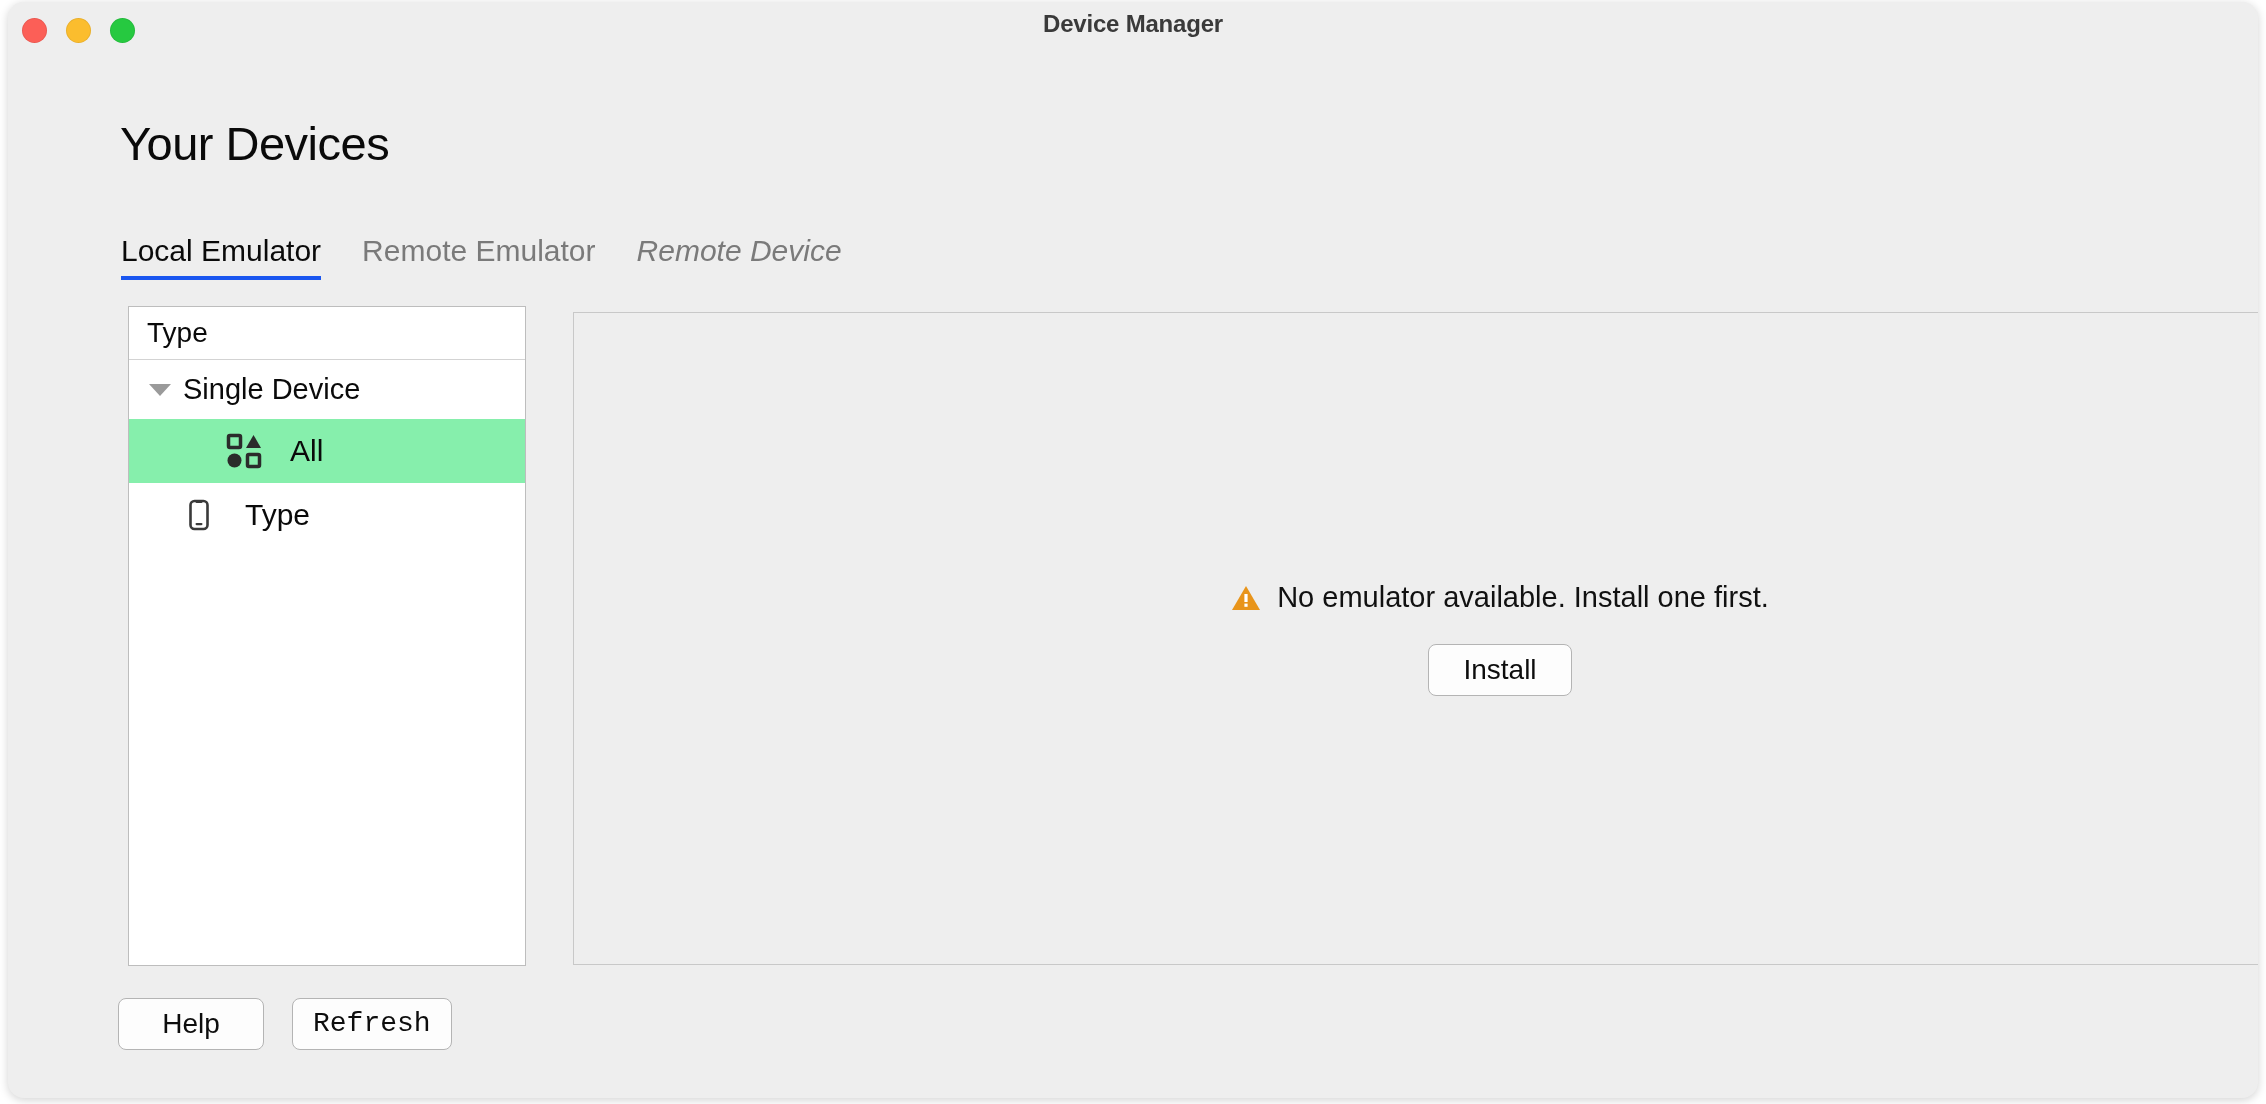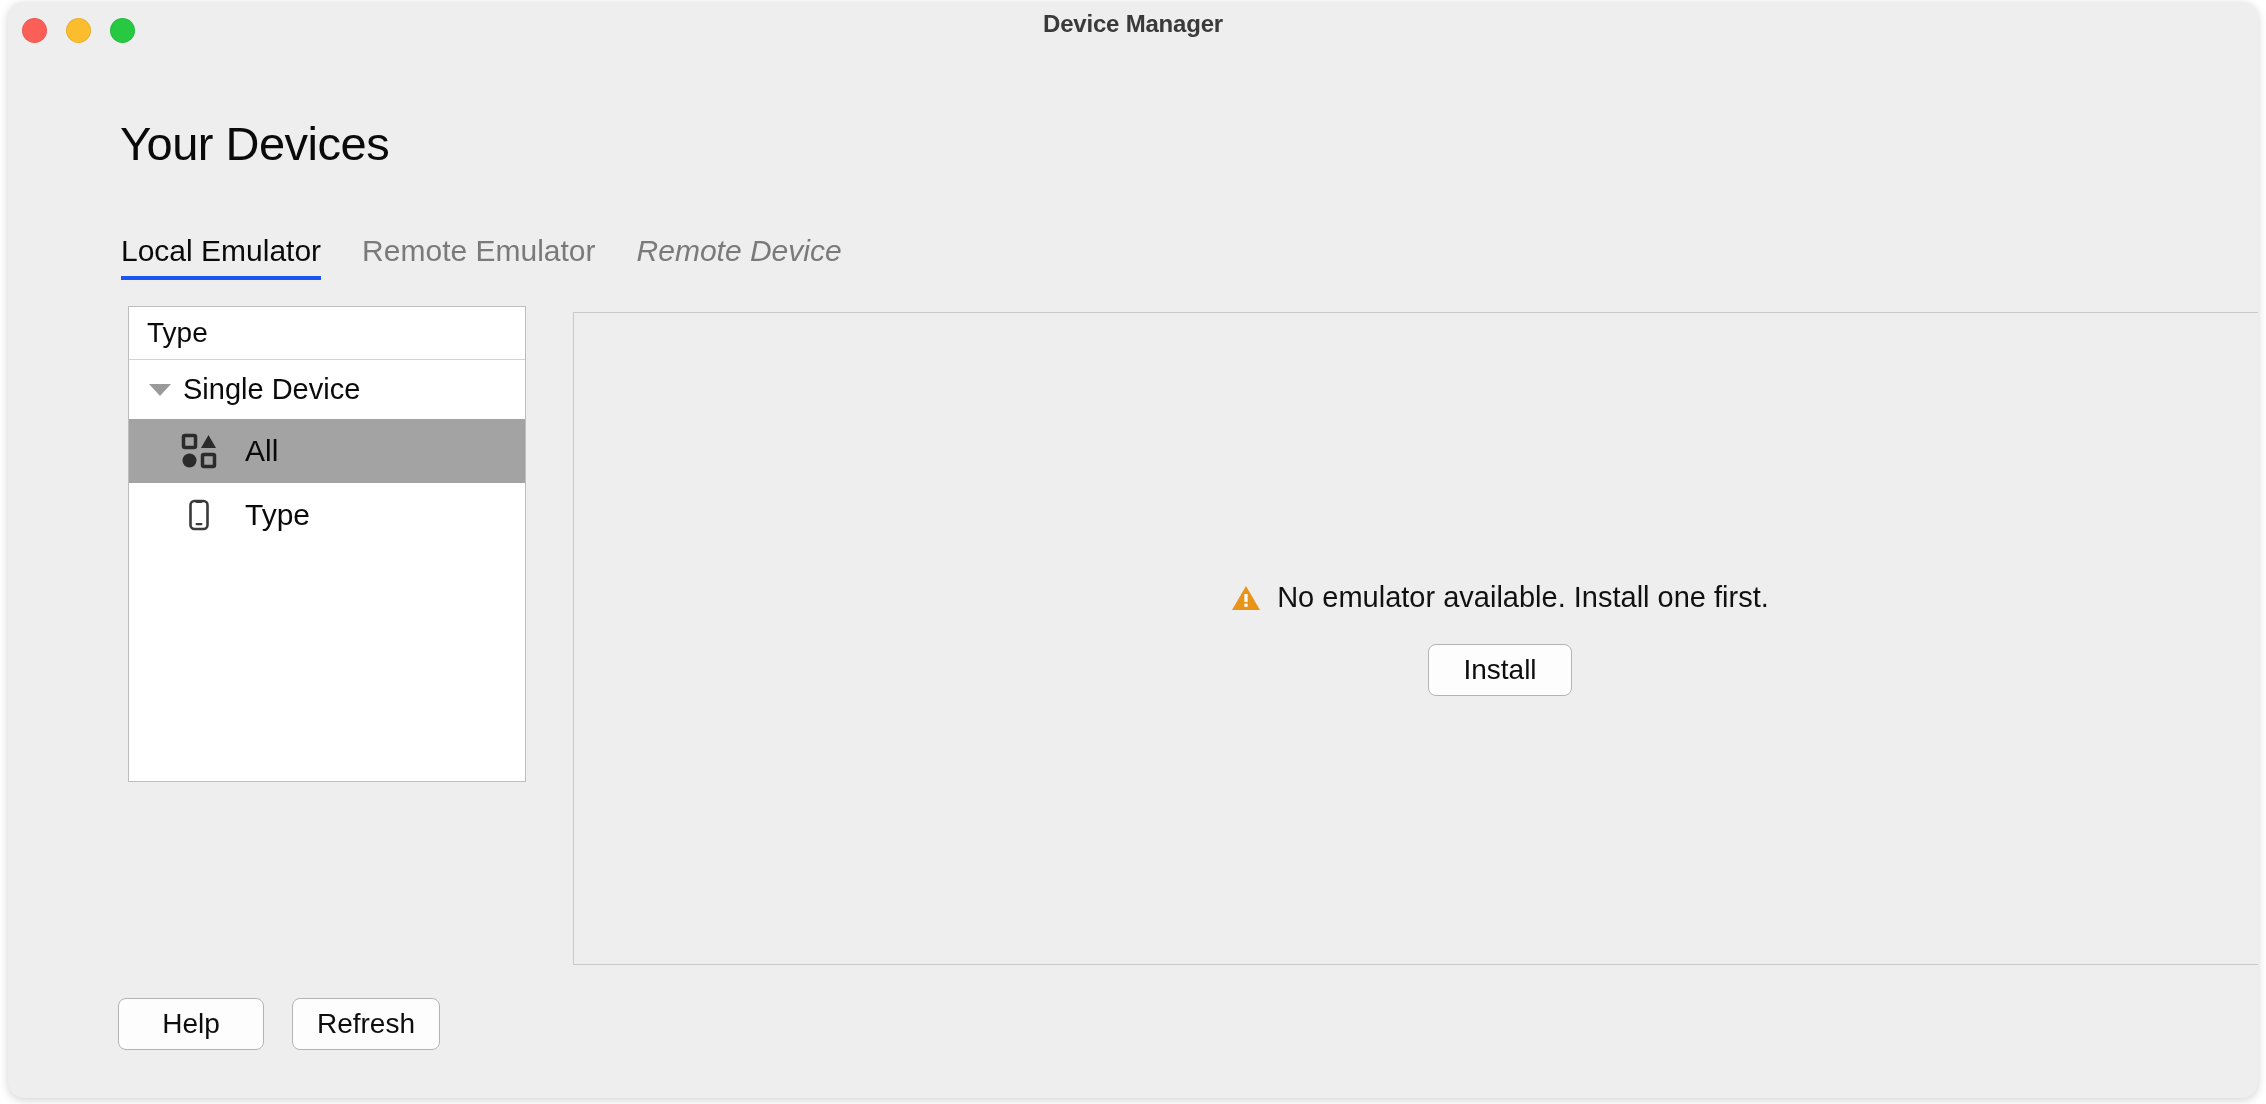--- a/index.html
+++ b/index.html
@@ -105,21 +105,21 @@
     height: 4px;
     background: #1a56f0;
   }
 
   
   #tree-panel {
     position: absolute;
     left: 120px;
     top: 304px;
     width: 398px;
-    height: 476px;
+    height: 660px;
     background: #ffffff;
     border: 1px solid #bdbdbd;
     box-sizing: border-box;
     overflow: hidden;
   }
   #tree-header {
     height: 53px;
     border-bottom: 1px solid #d3d3d3;
     box-sizing: border-box;
     display: flex;
@@ -149,21 +149,21 @@
   .tree-group .group-label {
     font-size: 29px;
     color: #0a0a0a;
   }
   .tree-row {
     height: 64px;
     display: flex;
     align-items: center;
     background: #ffffff;
   }
-  .tree-row.selected { background: #a3a3a3; }
+  .tree-row.selected { background: #86efac; padding-left: 45px; }
   .tree-row .row-icon {
     width: 36px;
     height: 36px;
     margin-left: 52px;
     margin-right: 28px;
     flex: none;
     display: block;
   }
   .tree-row .row-label {
     font-size: 30px;
@@ -223,21 +223,21 @@
   #install-button { min-width: 144px; }
 
   #footer-buttons {
     position: absolute;
     left: 110px;
     top: 996px;
     display: flex;
     gap: 28px;
   }
   #help-button    { min-width: 146px; }
-  #refresh-button { min-width: 148px; }
+  #refresh-button { min-width: 148px; font-family: Liberation Mono, monospace; }
 </style>
 </head>
 <body>
 
 <div id="window">
 
   <div id="page-title">Your Devices</div>
 
   <div id="titlebar">
     <div class="traffic-lights">

